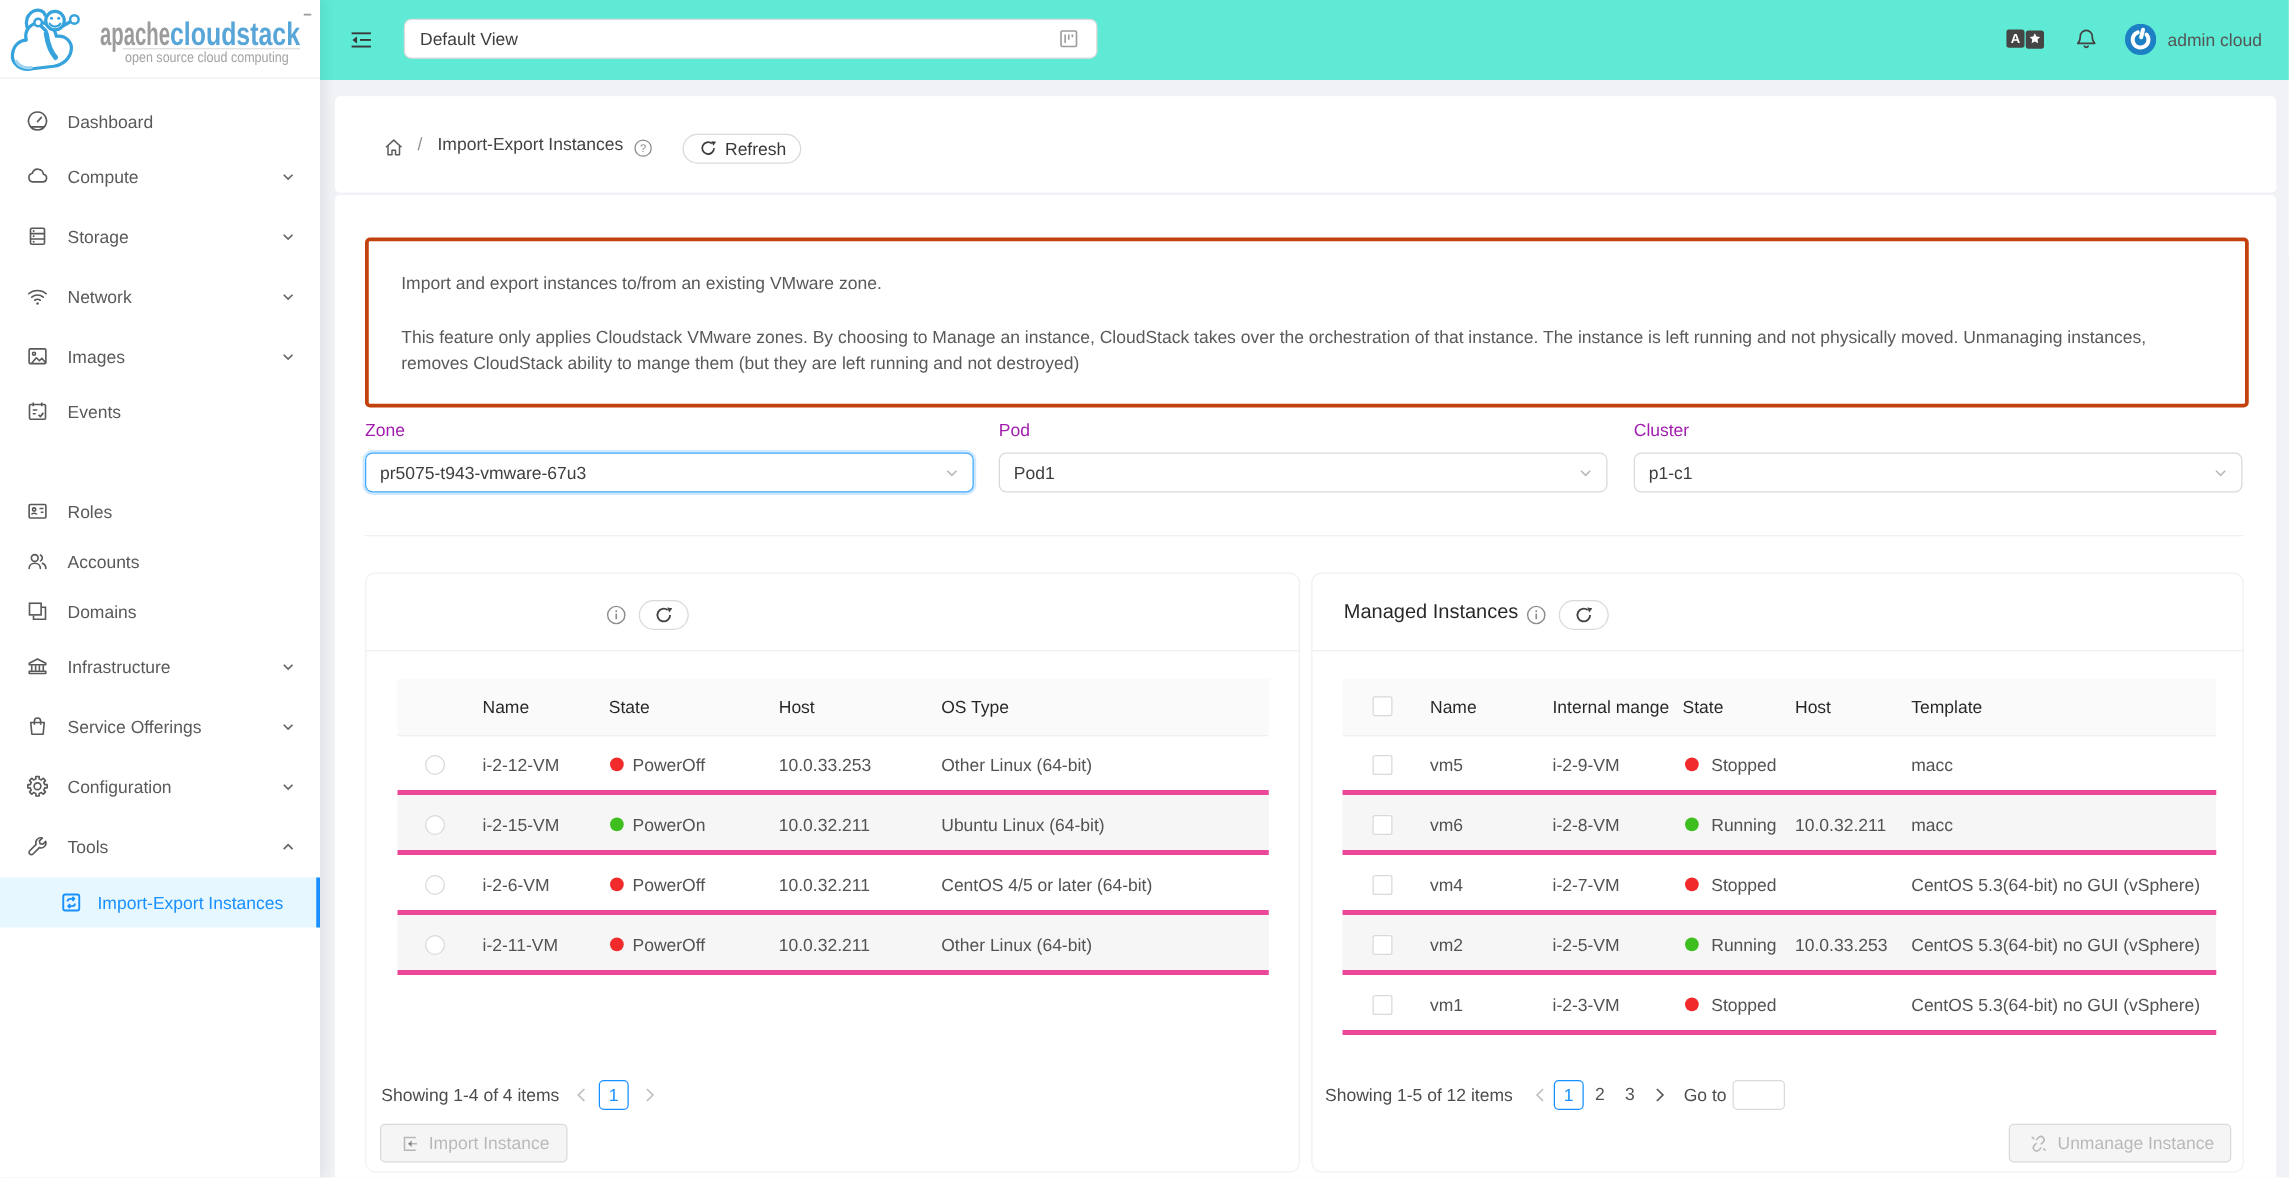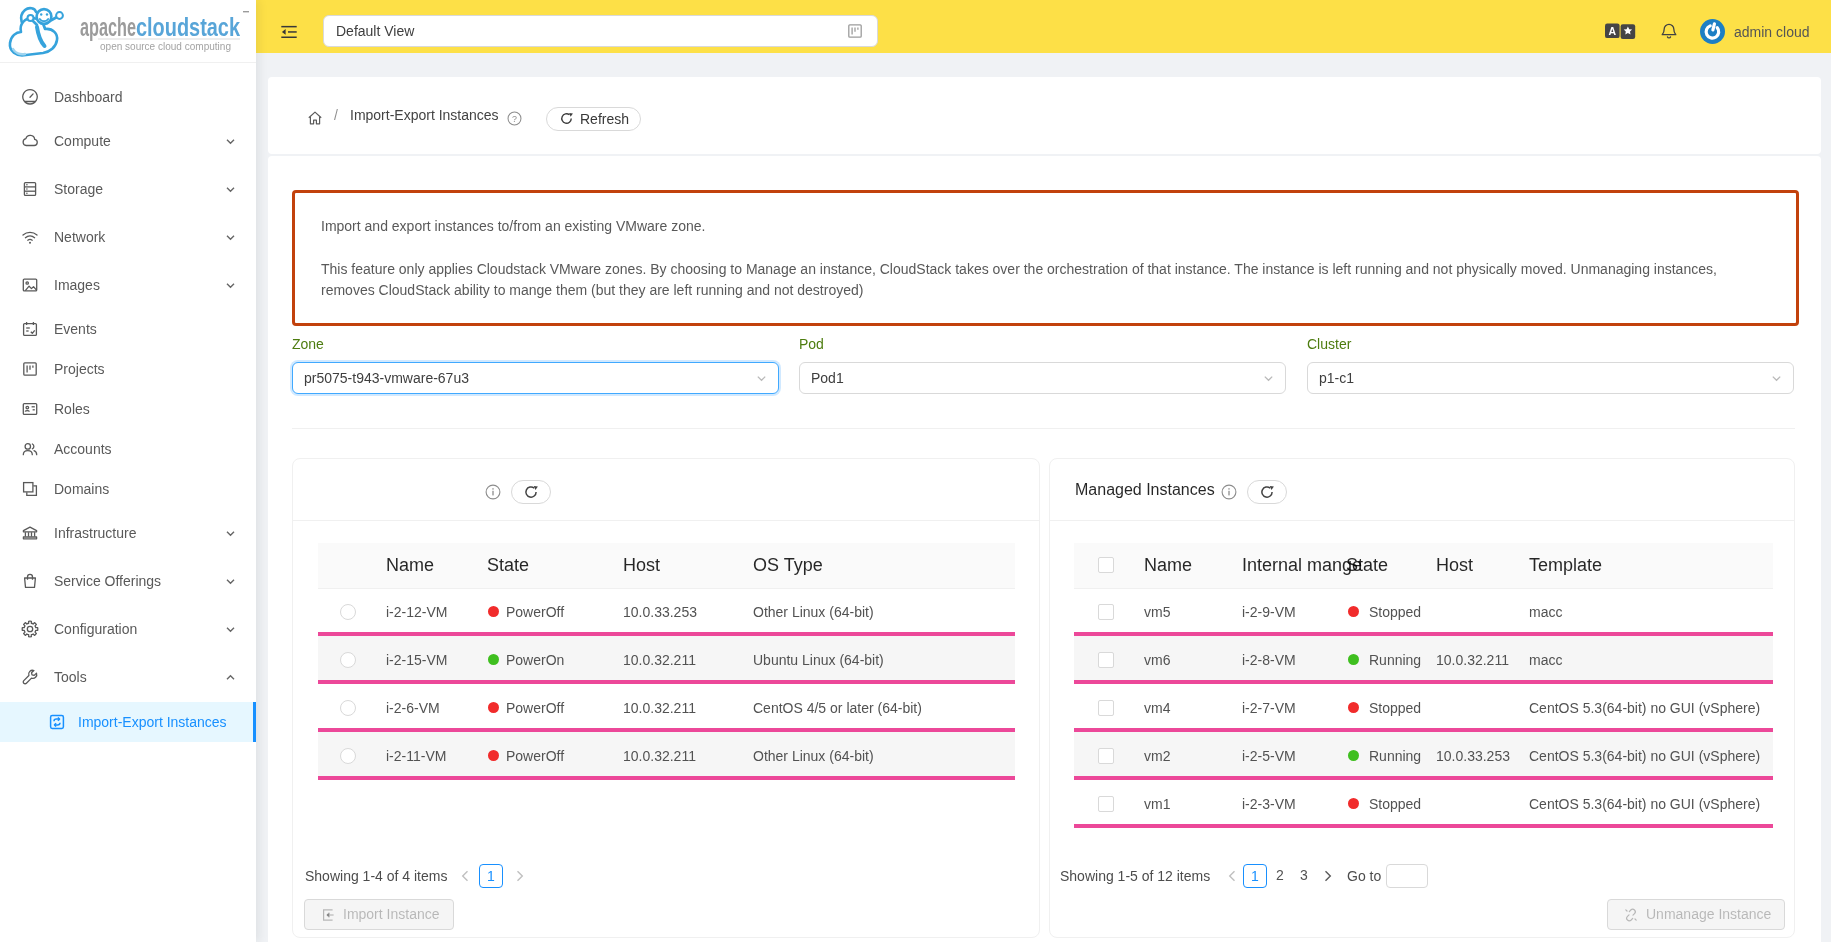--- a/index.html
+++ b/index.html
@@ -9,59 +9,59 @@
 #side{position:absolute;left:0;top:0;width:256px;height:942px;background:#fff;box-shadow:3px 0 9px rgba(29,35,41,.08);z-index:5;}
 #logo{position:absolute;left:0;top:0;width:256px;height:62px;border-bottom:1px solid #f0f0f0;}
 .mi{position:absolute;left:0;width:256px;height:40px;color:#595959;}
 .mi .ic{position:absolute;left:21px;top:11px;width:18px;height:18px;}
 .mi .tx{position:absolute;left:54px;top:0;line-height:40px;font-size:14px;white-space:nowrap;}
 .mi .ar{position:absolute;left:225px;top:15px;width:11px;height:11px;color:#666;}
 .mi.sel{background:#e6f7ff;border-right:3px solid #1890ff;width:253px;color:#1890ff;}
 .mi.sel .ic{left:49px;top:12px;width:16px;height:16px;}
 .mi.sel .tx{left:78px;color:#1890ff;}
 
-#hd{position:absolute;left:256px;top:0;width:1575px;height:53px;background:#fde047;}
+#hd{position:absolute;left:256px;top:0;width:1575px;height:64px;background:#5eead4;}
 #fold{position:absolute;left:24px;top:23px;width:18px;height:18px;color:#383838;}
 #dview{position:absolute;left:67px;top:15px;width:553px;height:30px;border:1px solid #d9d9d9;border-radius:6px;background:#fff;}
 #dview .t{position:absolute;left:12px;top:0;line-height:30px;color:#3e3e3e;font-size:14px;}
 #dview .pi{position:absolute;right:13px;top:6px;width:18px;height:18px;color:#9c9c9c;}
 .hdr-ic{position:absolute;color:#424242;}
 #admname{position:absolute;left:1478px;top:0;line-height:64px;font-size:14px;color:#555;}
 
 #bc{position:absolute;left:268px;top:77px;width:1553px;height:77px;background:#fff;border-radius:4px;}
 #bc .home{position:absolute;left:39px;top:33px;width:16px;height:16px;color:#5c5c5c;}
 #bc .sep{position:absolute;left:66px;top:0;line-height:77px;color:rgba(0,0,0,.45);}
 #bc .cur{position:absolute;left:82px;top:0;line-height:77px;color:#434343;font-size:14px;}
 #bc .q{position:absolute;left:239px;top:34px;width:15px;height:15px;color:#8c8c8c;}
 #bc .refresh{position:absolute;left:278px;top:30px;width:93px;height:22px;border:1px solid #d9d9d9;border-radius:12px;background:#fff;}
 #bc .refresh .ri{position:absolute;left:13px;top:4px;width:13px;height:13px;color:#3c3c3c;}
 #bc .refresh .rt{position:absolute;left:33px;top:0;line-height:22px;color:#383838;font-size:14px;}
 
 #ct{position:absolute;left:268px;top:156px;width:1553px;height:786px;background:#fff;border-radius:4px 4px 0 0;}
 #desc{position:absolute;left:24px;top:34px;width:1501px;height:130px;border:3px solid #c2410c;border-radius:4px;}
 #desc p{position:absolute;margin:0;left:26px;color:#595959;font-size:14px;line-height:21px;}
-.flabel{position:absolute;top:180px;font-size:14px;color:#4d7c0f;}
+.flabel{position:absolute;top:180px;font-size:14px;color:#a21caf;}
 .sel-box{position:absolute;top:206px;height:30px;border:1px solid #d9d9d9;border-radius:6px;background:#fff;}
 .sel-box .t{position:absolute;left:11px;top:0;line-height:30px;font-size:14px;color:#3e3e3e;white-space:nowrap;}
 .sel-box .c{position:absolute;right:11px;top:10px;width:11px;height:11px;color:rgba(0,0,0,.28);}
 .sel-box.focus{border-color:#40a9ff;box-shadow:0 0 0 2px rgba(24,144,255,.2);}
 #hr1{position:absolute;left:24px;top:272px;width:1503px;height:0;border-top:1px solid #f0f0f0;}
 
 .panel{position:absolute;top:302px;height:480px;background:#fff;border:1px solid #f0f0f0;border-radius:8px;box-sizing:border-box;}
 #pL{left:24px;width:748px;}
 #pR{left:781px;width:746px;}
 .phead{position:absolute;left:0;top:0;right:0;height:61px;border-bottom:1px solid #f0f0f0;}
 .ptitle{position:absolute;left:25px;top:0;line-height:61px;font-size:16px;font-weight:500;color:rgba(0,0,0,.85);}
 .pinfo{position:absolute;top:25px;width:16px;height:16px;color:#8c8c8c;}
 .preload{position:absolute;top:21px;width:38px;height:22px;border:1px solid #d9d9d9;border-radius:12px;background:#fff;}
 .preload svg{position:absolute;left:12px;top:4px;width:14px;height:14px;color:#434343;}
 
 .tbl{position:absolute;}
 .thead{position:absolute;left:0;top:0;right:0;height:45px;background:#fafafa;border-bottom:1px solid #f0f0f0;}
-.th{position:absolute;top:0;line-height:45px;font-size:18px;font-weight:500;color:rgba(0,0,0,.85);white-space:nowrap;}
+.th{position:absolute;top:0;line-height:45px;font-size:14px;font-weight:500;color:rgba(0,0,0,.85);white-space:nowrap;}
 .trow{position:absolute;left:0;right:0;height:48px;border-bottom:4px solid #ec4899;box-sizing:border-box;}
 .trow.alt{background:#f6f6f6;}
 .td{position:absolute;top:0;line-height:48px;font-size:14px;color:#525252;white-space:nowrap;}
 .dot{position:absolute;top:18px;width:11px;height:11px;border-radius:50%;}
 .dot.red{background:#f12b2b;}
 .dot.grn{background:#3fbf1f;}
 .radio{position:absolute;top:16px;width:16px;height:16px;border:1px solid #d9d9d9;border-radius:50%;background:#fff;box-sizing:border-box;}
 .cbox{position:absolute;top:16px;width:16px;height:16px;border:1px solid #d9d9d9;border-radius:2px;background:#fff;box-sizing:border-box;}
 
 .pgtext{position:absolute;font-size:14px;color:#4c4c4c;line-height:24px;top:405px;}
@@ -186,31 +186,20 @@
         <svg viewBox="0 0 18 18" fill="none" stroke="currentColor" stroke-width="1.3">
           <rect x="2.6" y="3.6" width="12.8" height="11.8" rx="1"></rect>
           <line x1="5.6" y1="2" x2="5.6" y2="5"></line>
           <line x1="12.4" y1="2" x2="12.4" y2="5"></line>
           <line x1="5.2" y1="8" x2="8.8" y2="8"></line>
           <line x1="5.2" y1="11" x2="7.6" y2="11"></line>
           <path d="M9.8 11.8l1.5 1.5 2.4-3" stroke-linejoin="round"></path>
         </svg>
       </span>
       <span class="tx">Events</span>
-    </div>
-  <div class="mi" style="top:349px;">
-      <span class="ic">
-        <svg viewBox="0 0 18 18" fill="none" stroke="currentColor" stroke-width="1.3">
-          <rect x="2.8" y="2.8" width="12.4" height="12.4" rx="1"></rect>
-          <line x1="6.1" y1="5.6" x2="6.1" y2="12.4"></line>
-          <line x1="9" y1="5.6" x2="9" y2="9.8"></line>
-          <line x1="11.9" y1="5.6" x2="11.9" y2="7.8"></line>
-        </svg>
-      </span>
-      <span class="tx">Projects</span>
     </div>
   <div class="mi" style="top:389px;">
       <span class="ic">
         <svg viewBox="0 0 18 18" fill="none" stroke="currentColor" stroke-width="1.3">
           <rect x="2.3" y="3.6" width="13.4" height="10.8" rx="1"></rect>
           <circle cx="6.3" cy="7.6" r="1.3"></circle>
           <path d="M4.2 11.6c.5-1.4 3.7-1.4 4.2 0"></path>
           <line x1="10.6" y1="6.8" x2="13.8" y2="6.8"></line>
           <line x1="11.6" y1="9.8" x2="13.8" y2="9.8"></line>
         </svg>

